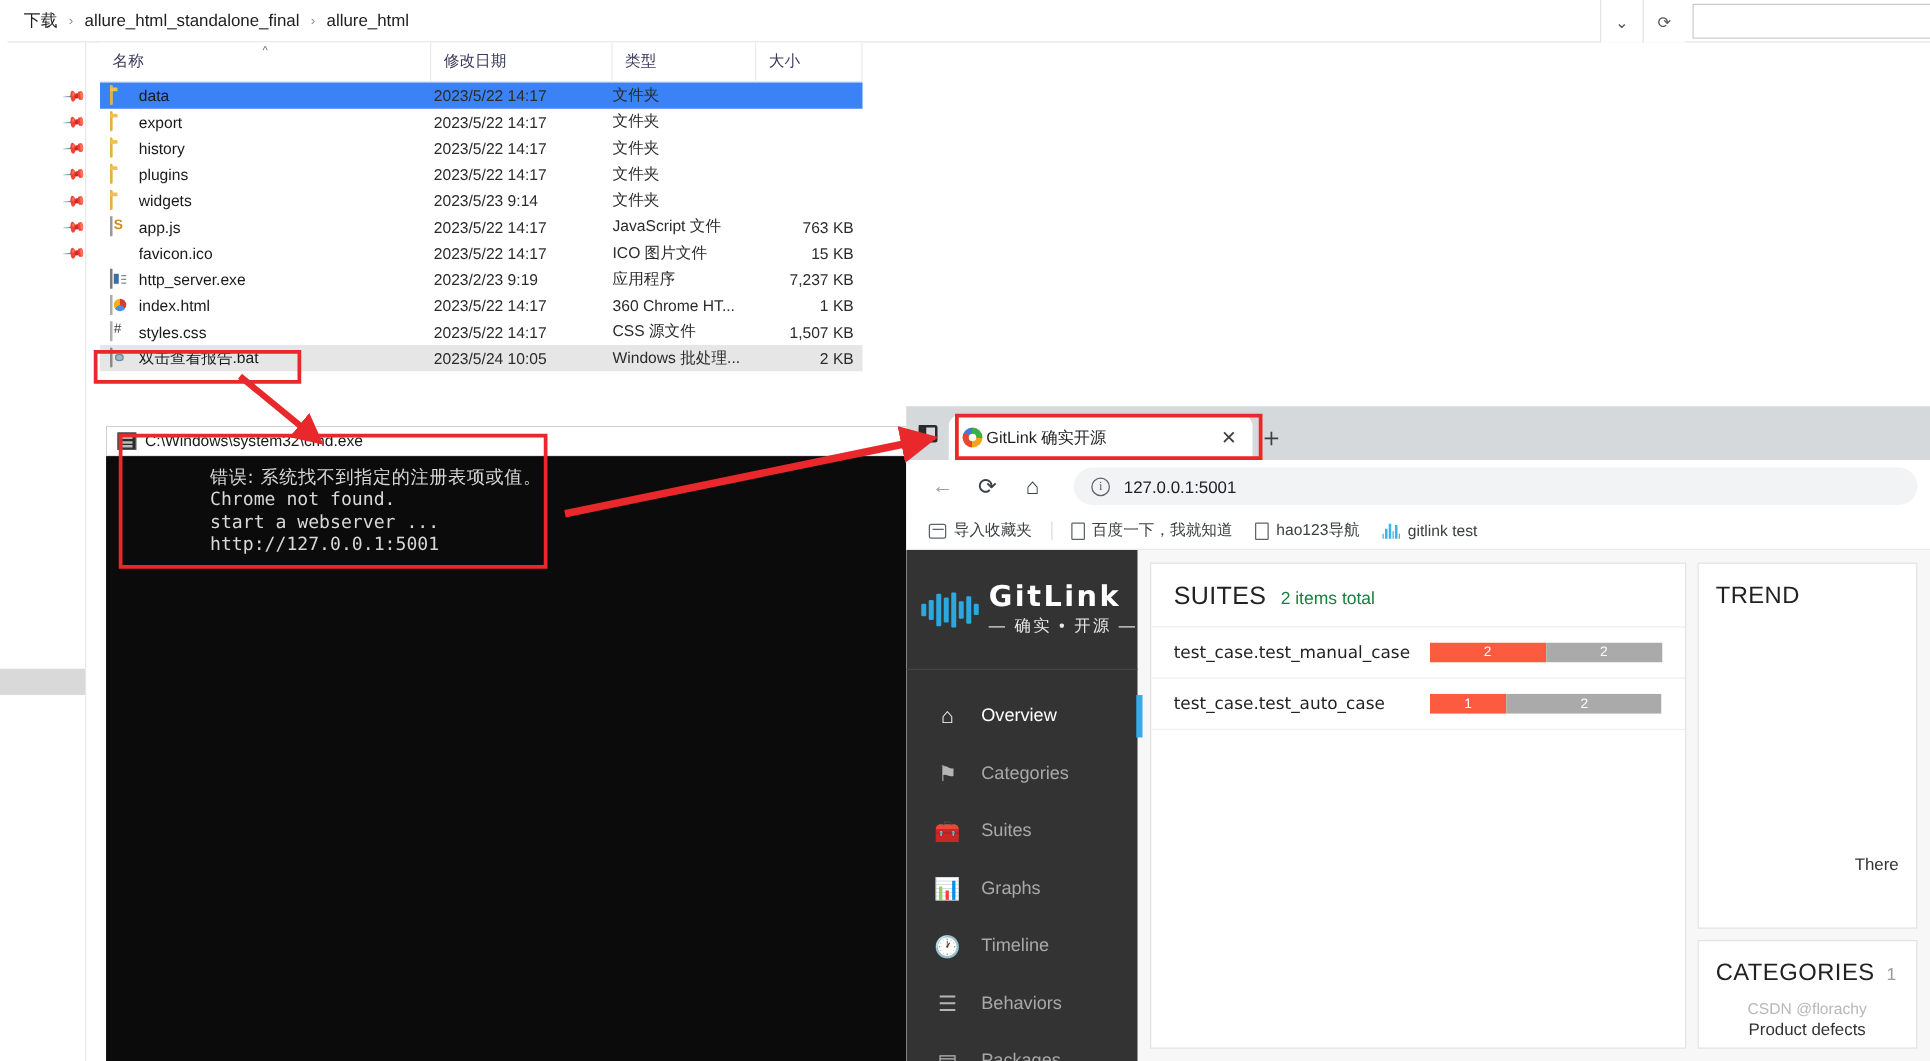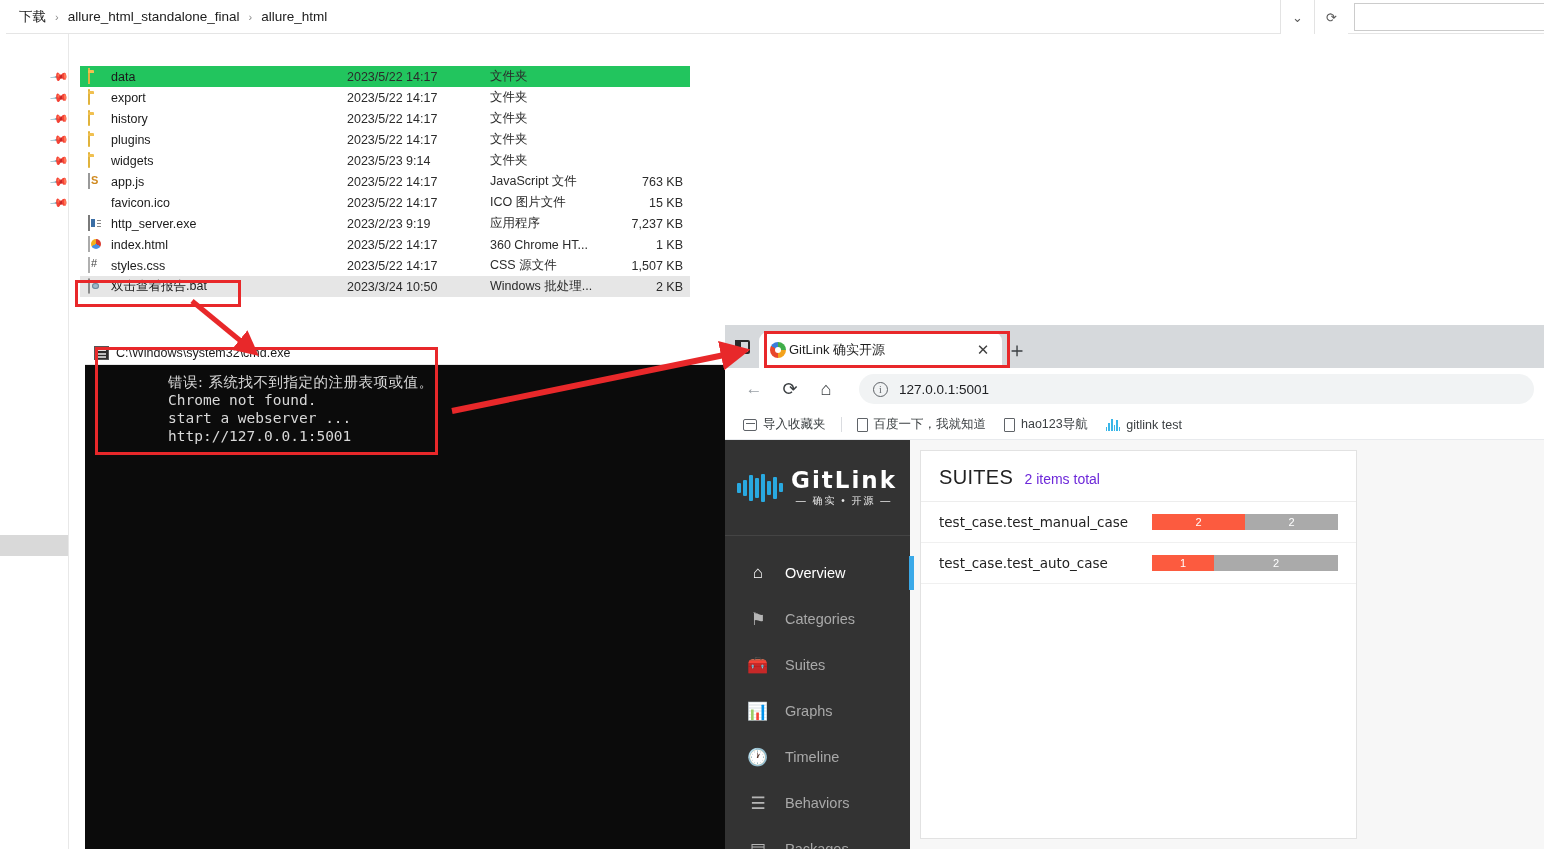--- a/index.html
+++ b/index.html
@@ -41,21 +41,21 @@
   .col-type { width: 115px; }
   .col-size { width: 85px; }
   .sort-caret {
     position: absolute; left: 130px; top: 1px; font-size: 9px; color: #666;
   }
 
   .file-list { position: absolute; left: 80px; top: 66px; width: 610px; }
   .file-row {
     height: 21px; display: flex; align-items: center; font-size: 12.5px; color: #1a1a1a;
   }
-  .file-row.sel { background: #22c55e; }
+  .file-row.sel { background: #3b82f6; }
   .file-row.grayrow { background: #e6e6e6; }
   .fr-name { width: 265px; display: flex; align-items: center; gap: 7px; padding-left: 8px; }
   .fr-date { width: 145px; color: #2b2b2b; padding-left: 2px; }
   .fr-type { width: 115px; color: #2b2b2b; }
   .fr-size { width: 78px; text-align: right; color: #2b2b2b; }
 
   .ficon { width: 16px; height: 16px; flex: 0 0 16px; position: relative; }
   .ic-folder {
     background: #f7d277; border: 1px solid #e0b33c; border-radius: 1px;
     width: 15px; height: 12px; margin-top: 2px;
@@ -163,21 +163,21 @@
   .bk-wave i { display:block;width:1.6px;background:#39b6e8; }
 
   
   .report { position:absolute; left:0; top:115px; width:819px; height:409px; background:#f7f7f7; overflow:hidden;}
   .side { position:absolute;left:0;top:0;width:185px;height:409px;background:#333333; }
   .side-logo { height:96px; display:flex; align-items:center; padding-left:12px; border-bottom:1px solid #444; }
   .logo-wave { display:flex;align-items:center;gap:2px;height:30px;margin-right:8px; }
   .logo-wave i { display:block;width:4px;background:#29a9e0;border-radius:1px; }
   .logo-text { color:#fff; }
   .logo-main { font-size:23px;font-weight:bold;letter-spacing:2px;line-height:24px;font-family:"DejaVu Sans",sans-serif;}
-  .logo-sub { font-size:10px;color:#e8e8e8;letter-spacing:2px;text-align:center;margin-top:2px;}
+  .logo-sub { font-size:13px;color:#e8e8e8;letter-spacing:2px;text-align:center;margin-top:2px;}
 
   .side-nav { padding-top: 14px; }
   .snav {
     height:46px; display:flex;align-items:center;gap:16px;padding-left:22px;
     font-size:14.5px;color:#a9a9a9; position:relative;
   }
   .snav.active { color:#ffffff; }
   .snav.active::after{content:"";position:absolute;right:-4px;top:6px;width:5px;height:34px;background:#3aa9e8;}
   .snav-ico { width:22px;height:22px;flex:0 0 22px;display:flex;align-items:center;justify-content:center;
       color:#b5b5b5;font-size:17px; }
@@ -203,21 +203,21 @@
     background:#fff; border-radius:50%;
   }
   .donut-label {
     position:absolute; left:0; top:0; width:180px; height:180px; display:flex;
     align-items:center; justify-content:center; font-size:30px; color:#111; z-index:2;
   }
 
   .suites { flex:1; }
   .suites-head { padding:15px 18px 12px; border-bottom:1px solid #ededed; }
   .suites-head h3 { display:inline; font-size:20px;font-weight:400;color:#222;letter-spacing:0.3px;}
-  .suites-head span { font-size:14px;color:#6d28d9;margin-left:7px;}
+  .suites-head span { font-size:14px;color:#15803d;margin-left:7px;}
   .suite-row { height:41px;display:flex;align-items:center;padding:0 18px;border-bottom:1px solid #f0f0f0;}
   .suite-name { flex:1;font-size:13.5px;color:#222;font-family:"DejaVu Sans",sans-serif;}
   .suite-bar { width:186px;height:16px;display:flex;overflow:hidden; }
   .bar-seg { display:flex;align-items:center;justify-content:center;font-size:11px;color:#fff; }
 
   .trend { height:293px;padding:15px 14px; }
   .trend h3 { font-size:19px;font-weight:400;color:#222;letter-spacing:0.4px;}
   .trend-msg { margin-top:196px;text-align:right;font-size:13.5px;color:#333;
      white-space:nowrap;overflow:hidden; }
   .cats { flex:1;padding:15px 14px;position:relative;overflow:hidden;}
@@ -266,20 +266,29 @@
       </div>
     <div class="pin-item">
         <span class="pin-glyph">📌</span>
       </div>
     <div class="pin-item">
         <span class="pin-glyph">📌</span>
       </div>
   </div>
   <div class="nav-sel-block"></div>
 
+  <div class="explorer-header">
+    <div class="col col-name">
+      <span>名称</span>
+      <span class="sort-caret">^</span>
+    </div>
+    <div class="col col-date">修改日期</div>
+    <div class="col col-type">类型</div>
+    <div class="col col-size">大小</div>
+  </div>
 
   <div class="file-list">
     <div class="file-row sel">
       <div class="fr-name">
           <span class="ficon"><span class="ic-folder"></span></span>
           <span>data</span>
         </div>
       <div class="fr-date">2023/5/22 14:17</div>
       <div class="fr-type">文件夹</div>
       <div class="fr-size"></div>
@@ -363,21 +372,21 @@
         </div>
       <div class="fr-date">2023/5/22 14:17</div>
       <div class="fr-type">CSS 源文件</div>
       <div class="fr-size">1,507 KB</div>
     </div>
     <div class="file-row grayrow">
       <div class="fr-name">
           <span class="ficon"><span class="ic-bat"></span></span>
           <span>双击查看报告.bat</span>
         </div>
-      <div class="fr-date">2023/3/24 10:50</div>
+      <div class="fr-date">2023/5/24 10:05</div>
       <div class="fr-type">Windows 批处理...</div>
       <div class="fr-size">2 KB</div>
     </div>
   </div>
 
   <div class="cmd-win">
     <div class="cmd-title">
       <span class="cmd-icon"></span>
       <span>C:\Windows\system32\cmd.exe</span>
     </div>
@@ -505,20 +514,32 @@
             <div class="suite-row">
               <div class="suite-name">test_case.test_auto_case</div>
               <div class="suite-bar">
                 <div class="bar-seg" style="background:#fc5b3f;width:33.3%">1</div>
                 <div class="bar-seg" style="background:#aaaaaa;width:66.7%">2</div>
               </div>
             </div>
           </div>
         </div>
 
+        <div class="col-side2">
+          <div class="card trend">
+            <h3>TREND</h3>
+            <div class="trend-msg">There</div>
+          </div>
+          <div class="card cats">
+            <h3>CATEGORIES</h3>
+            <span>1</span>
+            <div class="cats-wm">CSDN @florachy</div>
+            <div class="cats-row">Product defects</div>
+          </div>
+        </div>
       </div>
     </div>
   </div>
 
   <div class="hl-box" style="left:75px; top:280px; width:166px; height:27px;"></div>
   <div class="hl-box" style="left:95px; top:347px; width:343px; height:108px;"></div>
   <div class="hl-box" style="left:764px; top:331px; width:246px; height:37px;"></div>
 
   <svg class="arrow-svg" style="left:180px; top:295px; width:130px; height:75px;" viewBox="0 0 130 75">
     <defs>

